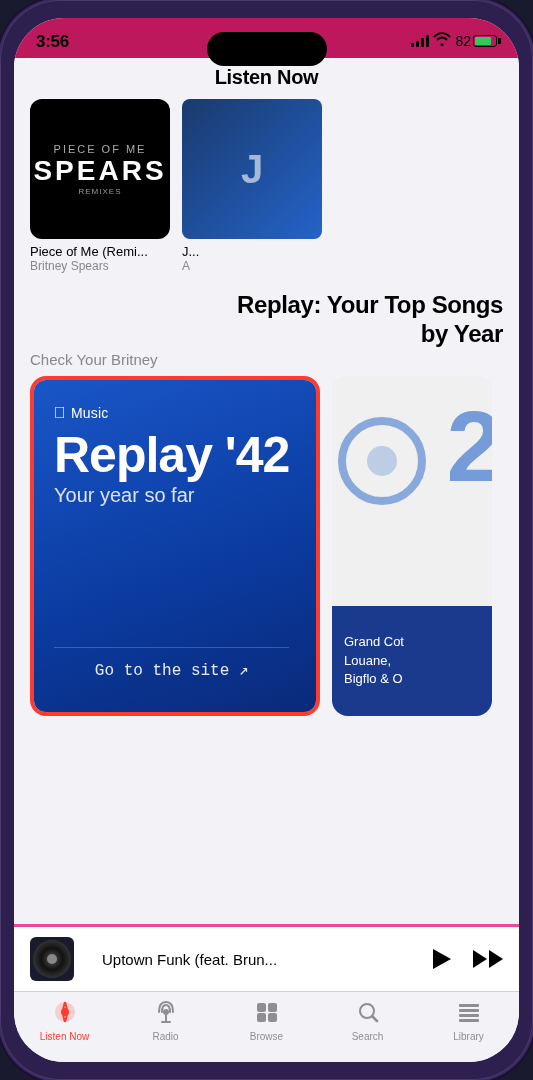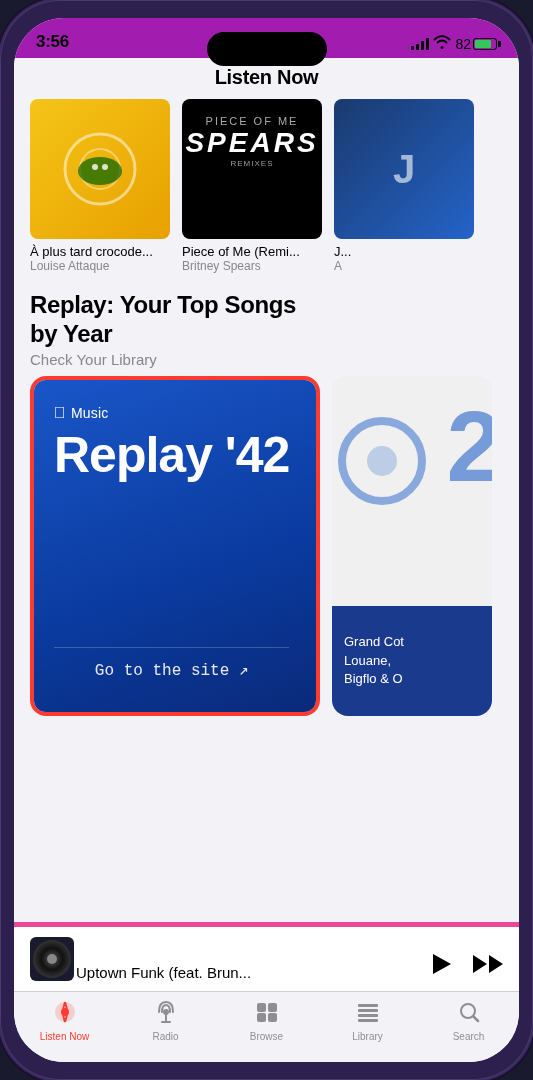--- a/index.html
+++ b/index.html
@@ -31,24 +31,24 @@
       bottom: 18px;
       background: #f2f2f7;
       border-radius: 50px;
       overflow: hidden;
       display: flex;
       flex-direction: column;
     }
 
     
     .status-bar {
-      background: #a21caf;
+      background: #be185d;
       padding: 14px 22px 6px 22px;
       display: flex;
-      align-items: flex-end;
+      align-items: flex-start;
       justify-content: space-between;
       position: relative;
       z-index: 10;
       flex-shrink: 0;
     }
 
     .status-time {
       font-size: 17px;
       font-weight: 600;
       color: #000;
@@ -190,23 +190,24 @@
       position: relative;
     }
 
     .album-cover-b {
       background: #000;
       width: 100%;
       height: 100%;
       display: flex;
       flex-direction: column;
       align-items: center;
-      justify-content: flex-start;
+      justify-content: center;
       padding: 16px;
       position: relative;
+      border-radius: 12px;
     }
 
     .album-cover-c {
       background: linear-gradient(135deg, #1a3a6e, #2463c8);
       width: 100%;
       height: 100%;
       display: flex;
       align-items: center;
       justify-content: center;
     }
@@ -232,20 +233,21 @@
     .section-title-area {
       padding: 4px 16px 8px 16px;
     }
 
     .section-main-title {
       font-size: 24px;
       font-weight: 800;
       color: #000;
       line-height: 1.2;
       letter-spacing: -0.4px;
+      text-align: right;
     }
 
     .section-subtitle {
       font-size: 15px;
       color: #888;
       font-weight: 400;
       margin-top: 2px;
     }
 
     
@@ -369,23 +371,23 @@
       color: #fff;
       font-weight: 500;
       line-height: 1.4;
     }
 
     
     .now-playing-bar {
       background: #fff;
       padding: 10px 16px;
       display: flex;
-      align-items: flex-end;
-      gap: 2px;
-      border-top: 5px solid #ec4899;
+      align-items: center;
+      gap: 28px;
+      border-top: 3px solid #ec4899;
       flex-shrink: 0;
     }
 
     .song-thumb {
       width: 44px;
       height: 44px;
       border-radius: 6px;
       background: #1a1a2e;
       display: flex;
       align-items: center;
@@ -537,43 +539,27 @@
     </div>
 
     <div class="page-title-bar">
       <span class="page-title">Listen Now</span>
     </div>
 
     <div class="scroll-content">
 
       <div class="album-row">
 
-        <div class="album-item">
-          <div class="album-cover">
-            <div class="album-cover-a">
-              <svg width="80" height="80" viewBox="0 0 80 80">
-                <circle cx="40" cy="40" r="35" fill="none" stroke="rgba(255,255,255,0.5)" stroke-width="3"></circle>
-                <circle cx="40" cy="40" r="20" fill="none" stroke="rgba(255,255,255,0.4)" stroke-width="2"></circle>
-
-                <ellipse cx="40" cy="42" rx="22" ry="14" fill="rgba(0,100,0,0.7)"></ellipse>
-                <circle cx="35" cy="38" r="3" fill="#fff" opacity="0.8"></circle>
-                <circle cx="45" cy="38" r="3" fill="#fff" opacity="0.8"></circle>
-              </svg>
-            </div>
-          </div>
-          <div class="album-title">À plus tard crocode...</div>
-          <div class="album-artist">Louise Attaque</div>
-        </div>
 
         <div class="album-item">
           <div class="album-cover">
             <div class="album-cover-b">
               <div style="text-align:center;">
                 <div style="font-size:11px; color:#aaa; letter-spacing:2px; text-transform:uppercase; margin-bottom:2px;">PIECE OF ME</div>
-                <div style="font-size:28px; font-weight:900; color:#fff; letter-spacing:3px; font-style:italic; text-transform:uppercase; line-height:1;">SPEARS</div>
+                <div style="font-size:28px; font-weight:900; color:#fff; letter-spacing:3px; text-transform:uppercase; line-height:1;">SPEARS</div>
                 <div style="font-size:8px; color:#999; letter-spacing:1px; text-transform:uppercase; margin-top:2px;">REMIXES</div>
               </div>
             </div>
           </div>
           <div class="album-title">Piece of Me (Remi...</div>
           <div class="album-artist">Britney Spears</div>
         </div>
 
         <div class="album-item">
           <div class="album-cover">
@@ -581,35 +567,36 @@
               <span style="font-size:40px; font-weight:900; color:rgba(255,255,255,0.6);">J</span>
             </div>
           </div>
           <div class="album-title">J...</div>
           <div class="album-artist">A</div>
         </div>
       </div>
 
       <div class="section-title-area">
         <div class="section-main-title">Replay: Your Top Songs<br>by Year</div>
-        <div class="section-subtitle">Check Your Library</div>
+        <div class="section-subtitle">Check Your Britney</div>
       </div>
 
       <div class="replay-row">
 
         <div class="replay-card">
           <div class="replay-card-blue">
             <div class="replay-content-wrapper">
               <div>
                 <div class="apple-music-label">
                   <span class="apple-logo-icon"></span>
                   <span class="apple-music-text">Music</span>
                 </div>
                 <div class="replay-title-group">
                   <div style="font-size:50px; font-weight:900; color:#fff; line-height:1; letter-spacing:-1px;">Replay <span style="color:#fff;">'42</span></div>
+                  <div class="replay-subtitle">Your year so far</div>
                 </div>
               </div>
               <div class="replay-go-btn">
                 <span class="replay-go-text">Go to the site ↗</span>
               </div>
             </div>
           </div>
         </div>
 
         <div class="replay-card-partial">
@@ -683,34 +670,34 @@
             <rect x="2" y="13" width="9" height="9" rx="2" fill="#8e8e93"></rect>
             <rect x="13" y="13" width="9" height="9" rx="2" fill="#8e8e93"></rect>
           </svg>
         </span>
         <span class="tab-label">Browse</span>
       </div>
 
       <div class="tab-item tab-inactive">
         <span class="tab-icon">
           <svg width="24" height="24" viewBox="0 0 24 24" fill="none">
+            <circle cx="11" cy="11" r="7" stroke="#8e8e93" stroke-width="2" fill="none"></circle>
+            <line x1="16.5" y1="16.5" x2="21" y2="21" stroke="#8e8e93" stroke-width="2.5" stroke-linecap="round"></line>
+          </svg>
+        </span>
+        <span class="tab-label">Search</span>
+      </div>
+
+      <div class="tab-item tab-inactive">
+        <span class="tab-icon">
+          <svg width="24" height="24" viewBox="0 0 24 24" fill="none">
             <rect x="2" y="4" width="20" height="3" rx="1" fill="#8e8e93"></rect>
             <rect x="2" y="9" width="20" height="3" rx="1" fill="#8e8e93"></rect>
             <rect x="2" y="14" width="20" height="3" rx="1" fill="#8e8e93"></rect>
             <rect x="2" y="19" width="20" height="3" rx="1" fill="#8e8e93"></rect>
           </svg>
         </span>
         <span class="tab-label">Library</span>
       </div>
 
-      <div class="tab-item tab-inactive">
-        <span class="tab-icon">
-          <svg width="24" height="24" viewBox="0 0 24 24" fill="none">
-            <circle cx="11" cy="11" r="7" stroke="#8e8e93" stroke-width="2" fill="none"></circle>
-            <line x1="16.5" y1="16.5" x2="21" y2="21" stroke="#8e8e93" stroke-width="2.5" stroke-linecap="round"></line>
-          </svg>
-        </span>
-        <span class="tab-label">Search</span>
-      </div>
-
     </div>
   </div>
 </div>
 
 </body></html>

